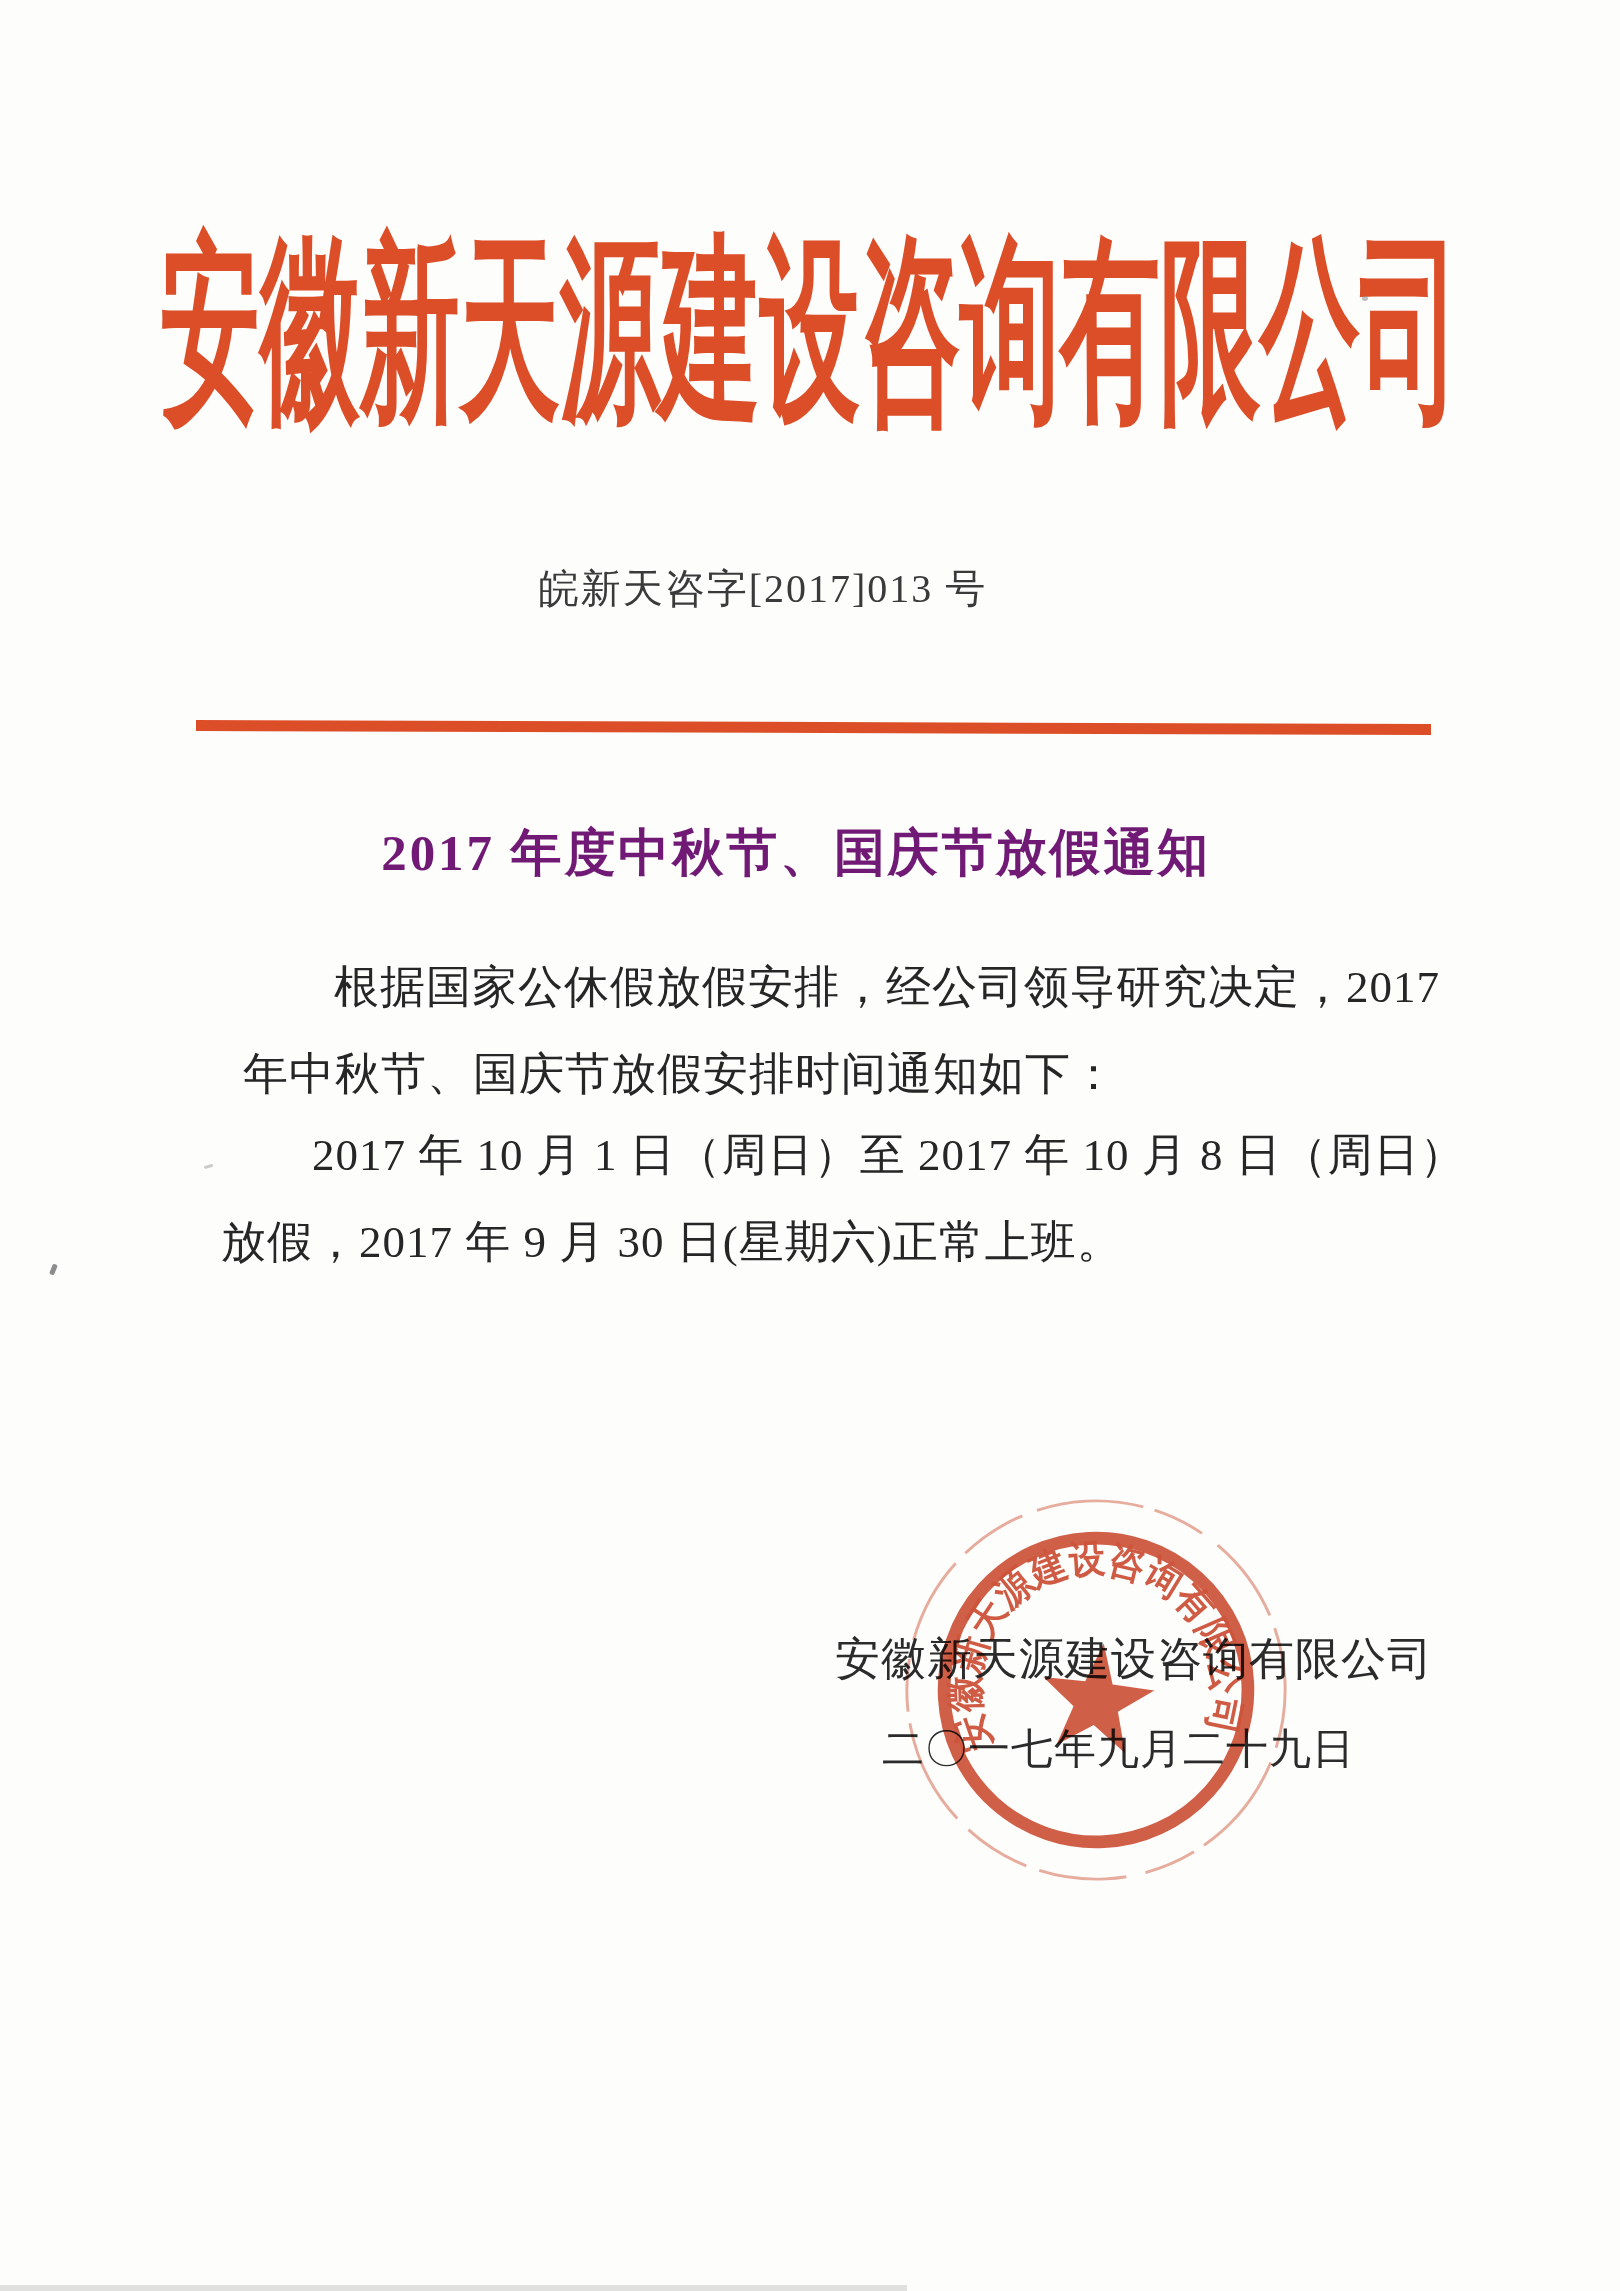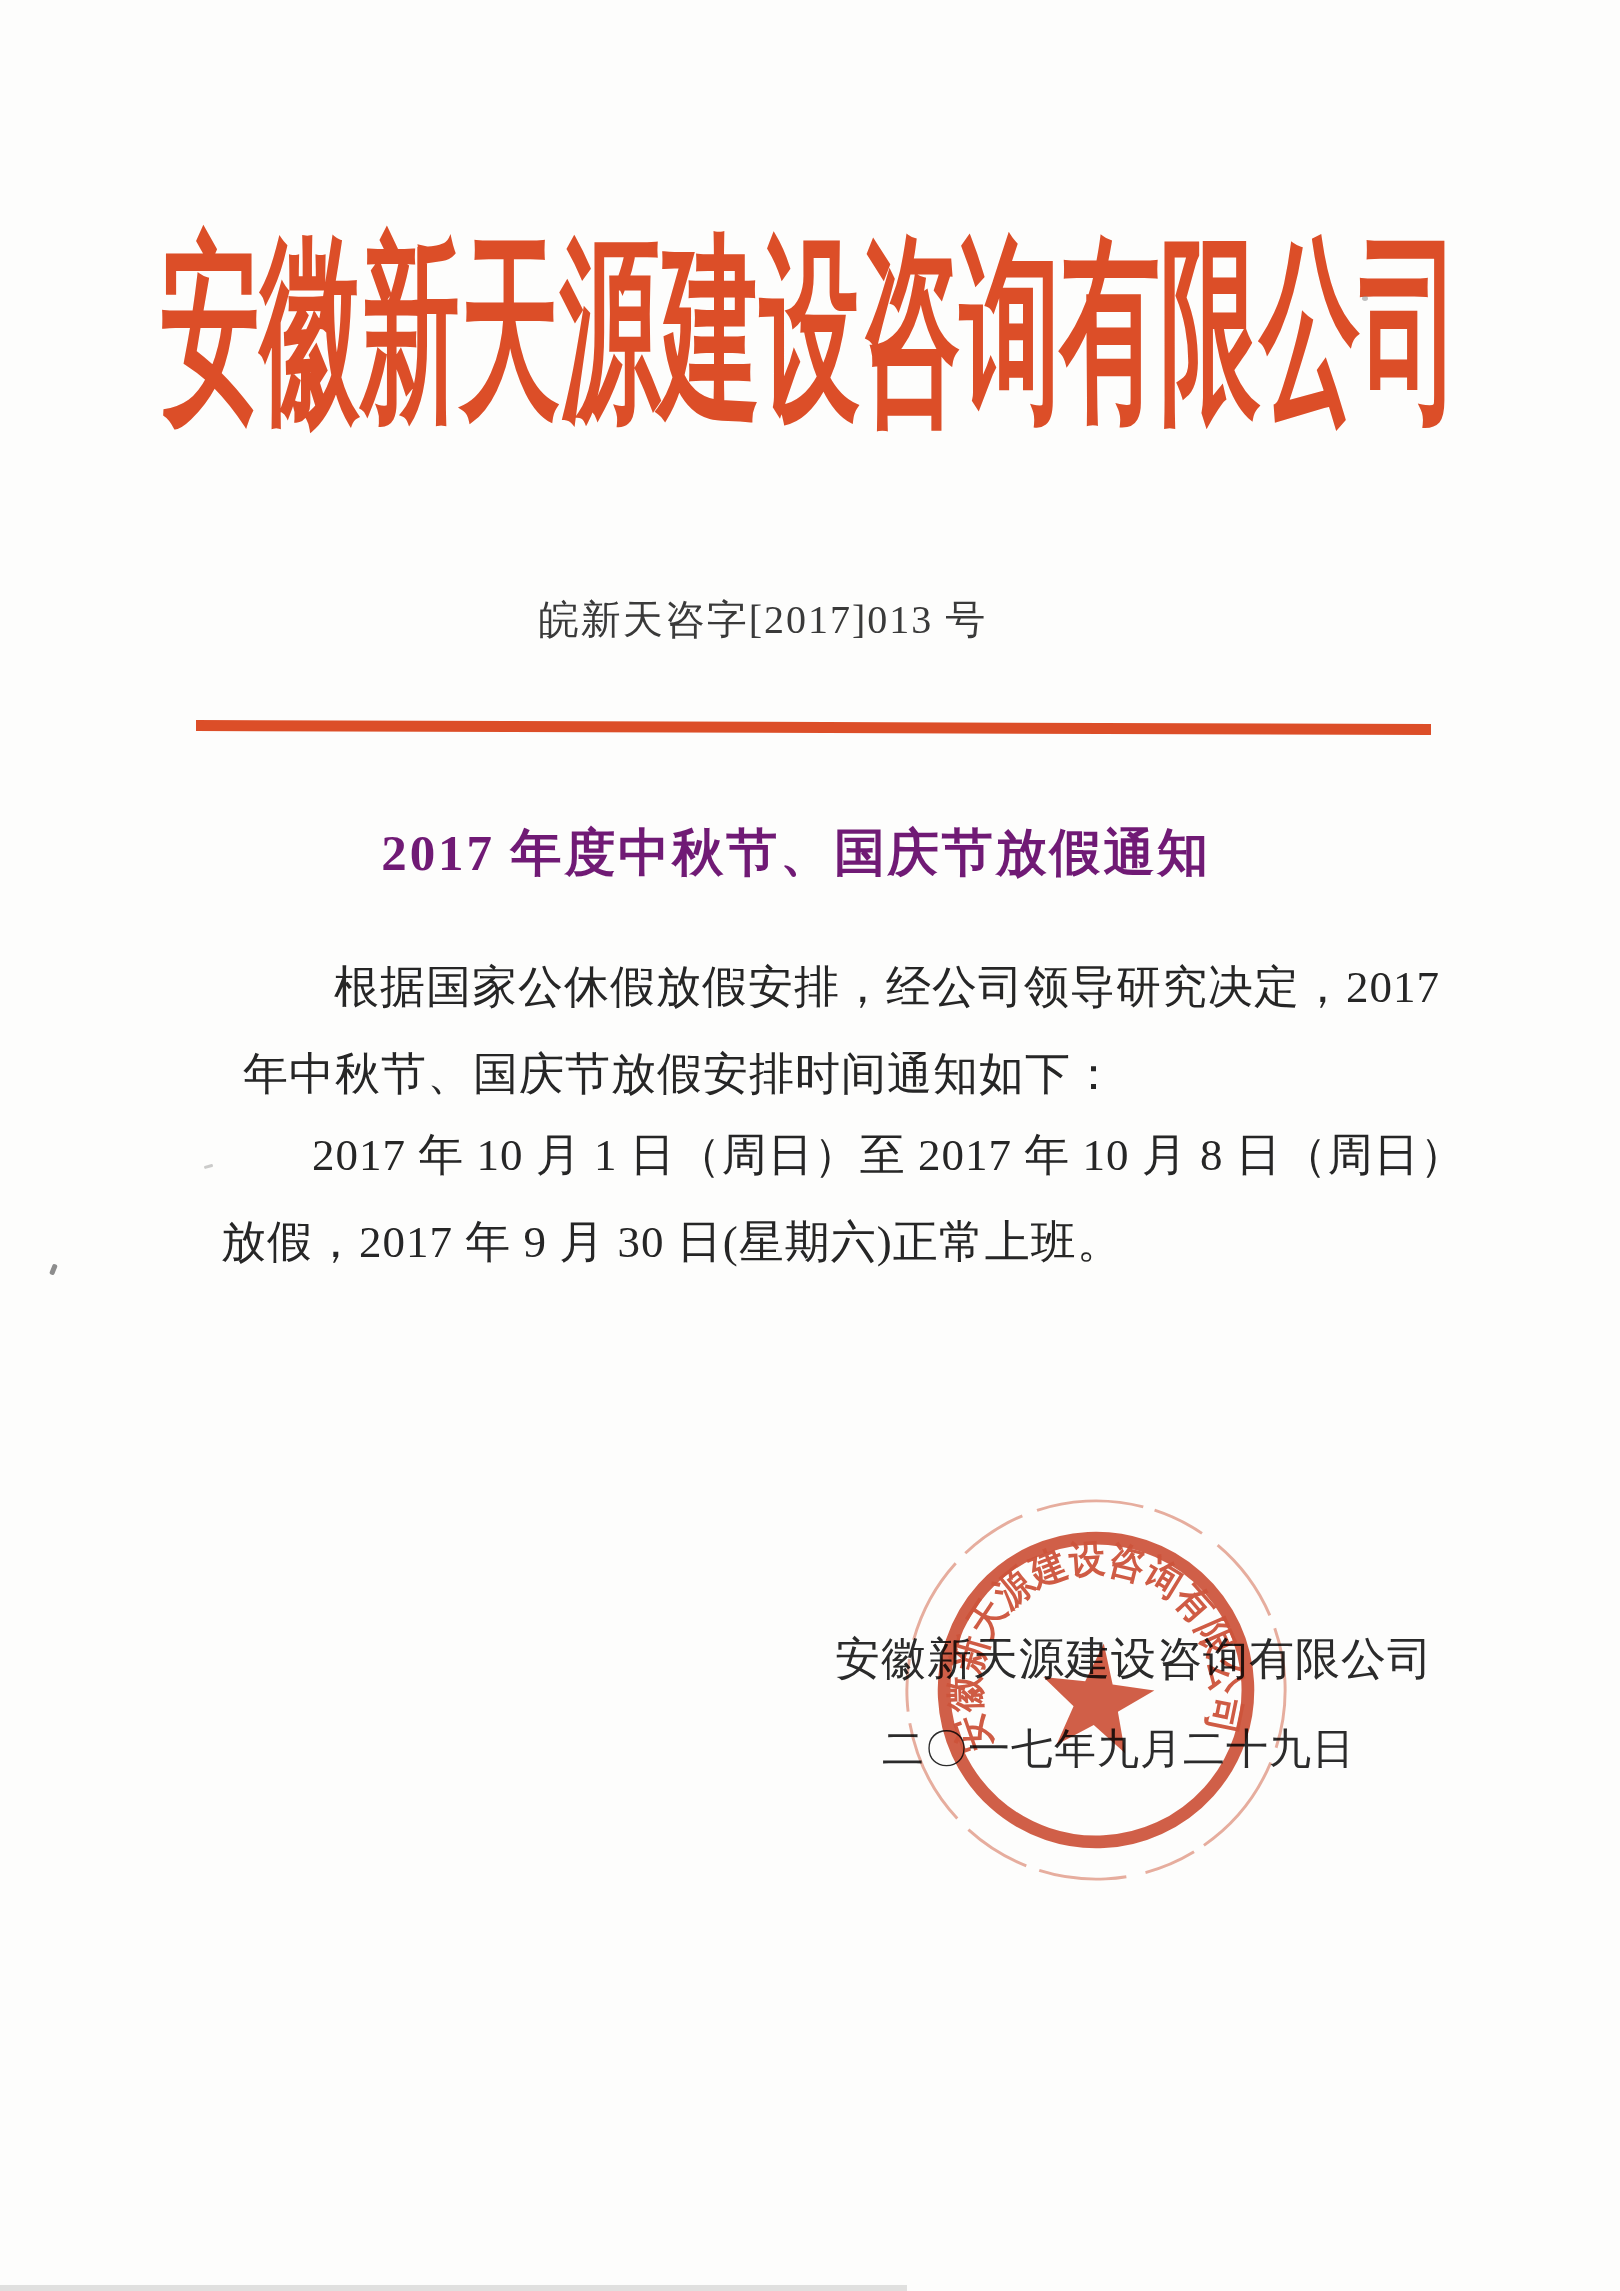--- a/index.html
+++ b/index.html
@@ -20,21 +20,20 @@
     transform: translateX(-50%) scaleY(2.0);
     transform-origin: top center;
     font-size: 100px; line-height: 1; font-weight: bold;
     color: #dc4e28; white-space: nowrap; letter-spacing: 0px;
   }
   .doc-number {
     position: absolute; top: 561px; left: 50%;
     transform: translateX(calc(-50% - 47px));
     font-size: 40px; color: #3a3a3a; white-space: nowrap;
     letter-spacing: 2px;
-    margin-top: 31px;
   }
   .red-rule {
     position: absolute; left: 196px; top: 722px;
     width: 1235px; height: 10.8px;
     background: #dc4e28;
     transform: rotate(0.18deg);
   }
   
   .title {
     position: absolute; top: 819px; left: 50%;

